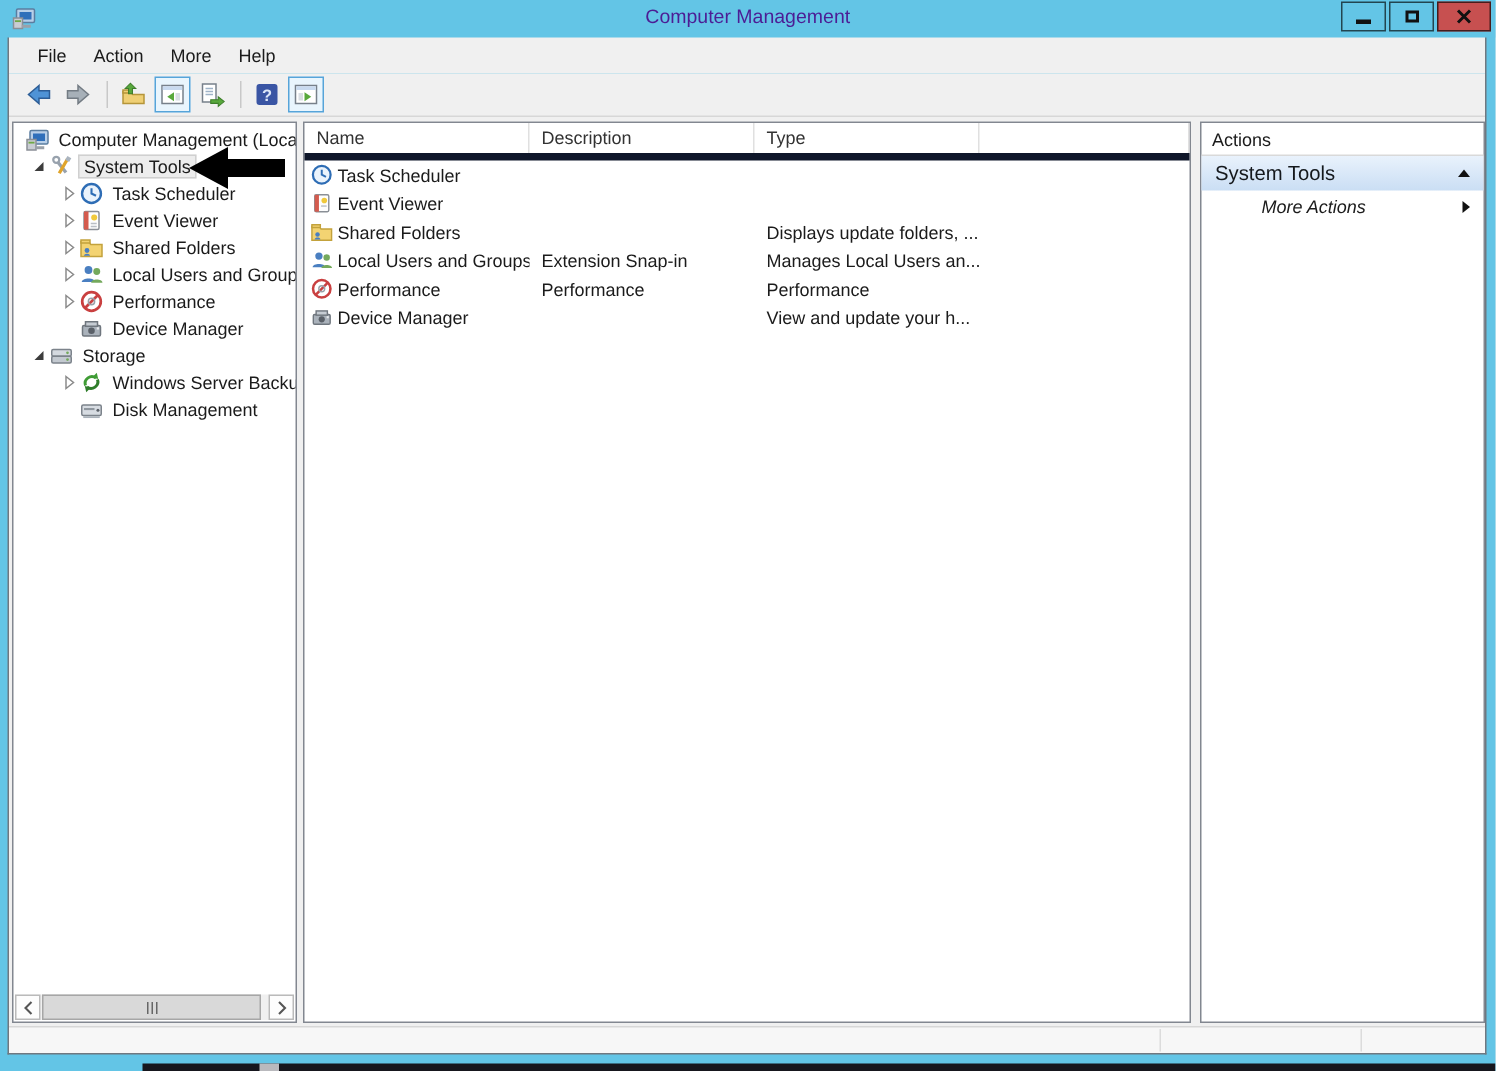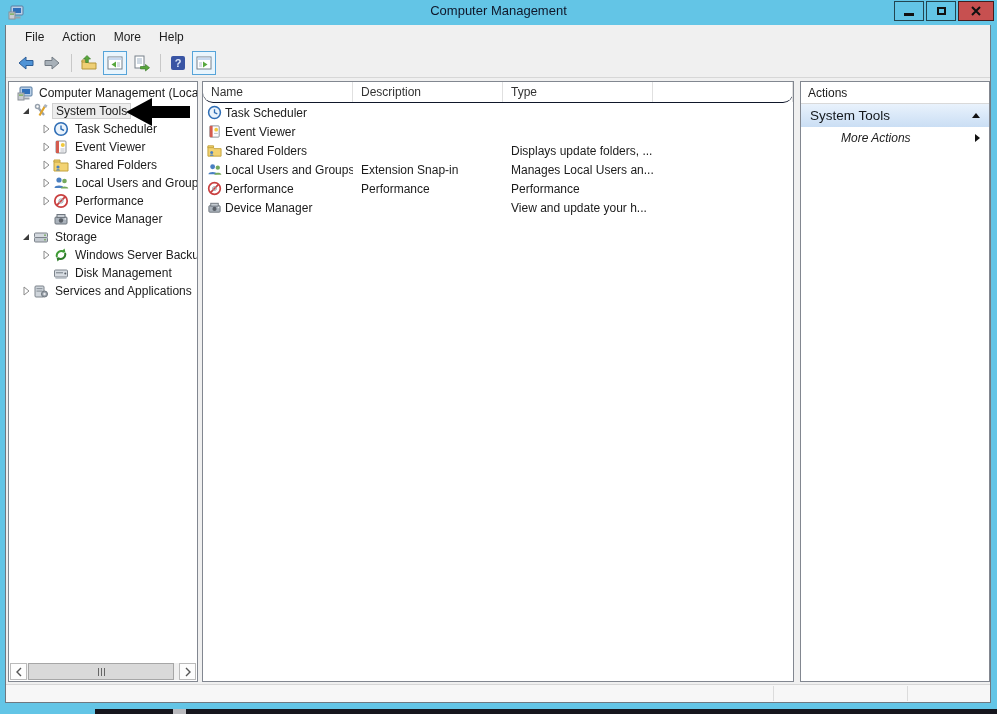--- a/index.html
+++ b/index.html
@@ -3,21 +3,21 @@
 <meta charset="utf-8">
 <style>
   html,body{margin:0;padding:0;width:997px;height:714px;overflow:hidden;
     font-family:"Liberation Sans", sans-serif;font-size:12px;color:#1b1b1b;}
   body{position:relative;background:#63c5e6;}
   svg{display:block;}
 
   
   .titlebar{position:absolute;left:0;top:0;width:997px;height:25px;background:#63c5e6;}
   .title-icon{position:absolute;left:8px;top:4px;width:16px;height:16px;}
-  .title-text{position:absolute;left:0;top:3px;width:100%;text-align:center;font-size:13px;color:#0f172a;}
+  .title-text{position:absolute;left:0;top:3px;width:100%;text-align:center;font-size:13px;color:#4c1d95;}
   .win-controls{position:absolute;right:3px;top:1px;display:flex;}
   .win-btn{width:30px;height:20px;margin-left:2px;border:1px solid rgba(0,0,0,.65);
     display:flex;align-items:center;justify-content:center;box-sizing:border-box;background:transparent;}
   .win-btn.close{background:#c75050;width:36px;}
   .glyph-min{width:10px;height:3px;background:#111;margin-top:6px;}
   .glyph-max{width:9px;height:8px;border:2px solid #111;box-sizing:border-box;}
 
   
   .menubar{position:absolute;left:6px;top:25px;width:984px;height:24px;background:#f0f0f0;
     display:flex;align-items:center;padding-left:10px;box-sizing:border-box;}
@@ -59,21 +59,21 @@
   .sb-btn{width:17px;background:#fdfdfd;border:1px solid #bababa;box-sizing:border-box;
     display:flex;align-items:center;justify-content:center;}
   .sb-btn.right{margin-left:auto;}
   .sb-thumb{width:146px;margin-left:1px;background:#d9d9d9;border:1px solid #a6a6a6;box-sizing:border-box;
     display:flex;align-items:center;justify-content:center;}
   .grip{display:flex;gap:2px;}
   .grip i{width:1px;height:8px;background:#666;display:block;}
 
   
   .list-header{display:grid;grid-template-columns:150px 150px 150px 1fr;height:20px;
-    border-bottom:1px solid #0f172a;align-items:center;border-radius:10px;}
+    border-bottom:5px solid #0f172a;align-items:center;}
   .hcell{height:100%;display:flex;align-items:center;padding-left:8px;box-sizing:border-box;
     border-right:1px solid #e0e0e0;color:#333;}
   .lrow{display:grid;grid-template-columns:150px 150px 150px 1fr;height:19px;align-items:center;}
   .cell{padding-left:8px;overflow:hidden;white-space:nowrap;}
   .cell.namec{display:flex;align-items:center;padding-left:4px;gap:3px;}
   .cell .ticon{width:15px;height:15px;flex:0 0 15px;margin:0;}
 
   
   .ap-header{height:21px;display:flex;align-items:center;padding-left:7px;font-weight:normal;
     border-bottom:1px solid #d9d9d9;}
@@ -373,37 +373,20 @@
           <svg viewBox="0 0 16 16" width="16" height="16">
             <rect x="1.5" y="5" width="13" height="7" rx="1" fill="#d7dce2" stroke="#7c838b"></rect>
             <rect x="3" y="7" width="7" height="1.4" fill="#8f979f"></rect>
             <circle cx="12.3" cy="8.5" r="1" fill="#5a6068"></circle>
             <rect x="2.5" y="12.5" width="11" height="1.2" fill="#aab2bb"></rect>
           </svg>
         </span>
       <span class="tlabel">Disk Management</span>
     </div>
 
-    <div class="trow lvl1">
-      <span class="exp">
-          <svg viewBox="0 0 12 12" width="12" height="12">
-            <path d="M4 2 L9 6 L4 10 Z" fill="#fff" stroke="#8b8b8b"></path>
-          </svg>
-        </span>
-      <span class="ticon">
-          <svg viewBox="0 0 16 16" width="16" height="16">
-            <rect x="2" y="3" width="9" height="11" rx="1" fill="#cfd5db" stroke="#7c838b"></rect>
-            <rect x="3.5" y="5" width="6" height="1.2" fill="#8f979f"></rect>
-            <rect x="3.5" y="7.5" width="6" height="1.2" fill="#8f979f"></rect>
-            <circle cx="11.5" cy="11" r="3" fill="#9aa2ab" stroke="#6f767e"></circle>
-            <circle cx="11.5" cy="11" r="1.2" fill="#e8eaed"></circle>
-          </svg>
-        </span>
-      <span class="tlabel">Services and Applications</span>
-    </div>
   </div>
 
   <div class="hscroll">
     <div class="sb-btn">
       <span>
           <svg viewBox="0 0 8 12" width="8" height="12">
             <path d="M6 2 L2 6 L6 10" fill="none" stroke="#555" stroke-width="1.4"></path>
           </svg>
         </span>
     </div>

